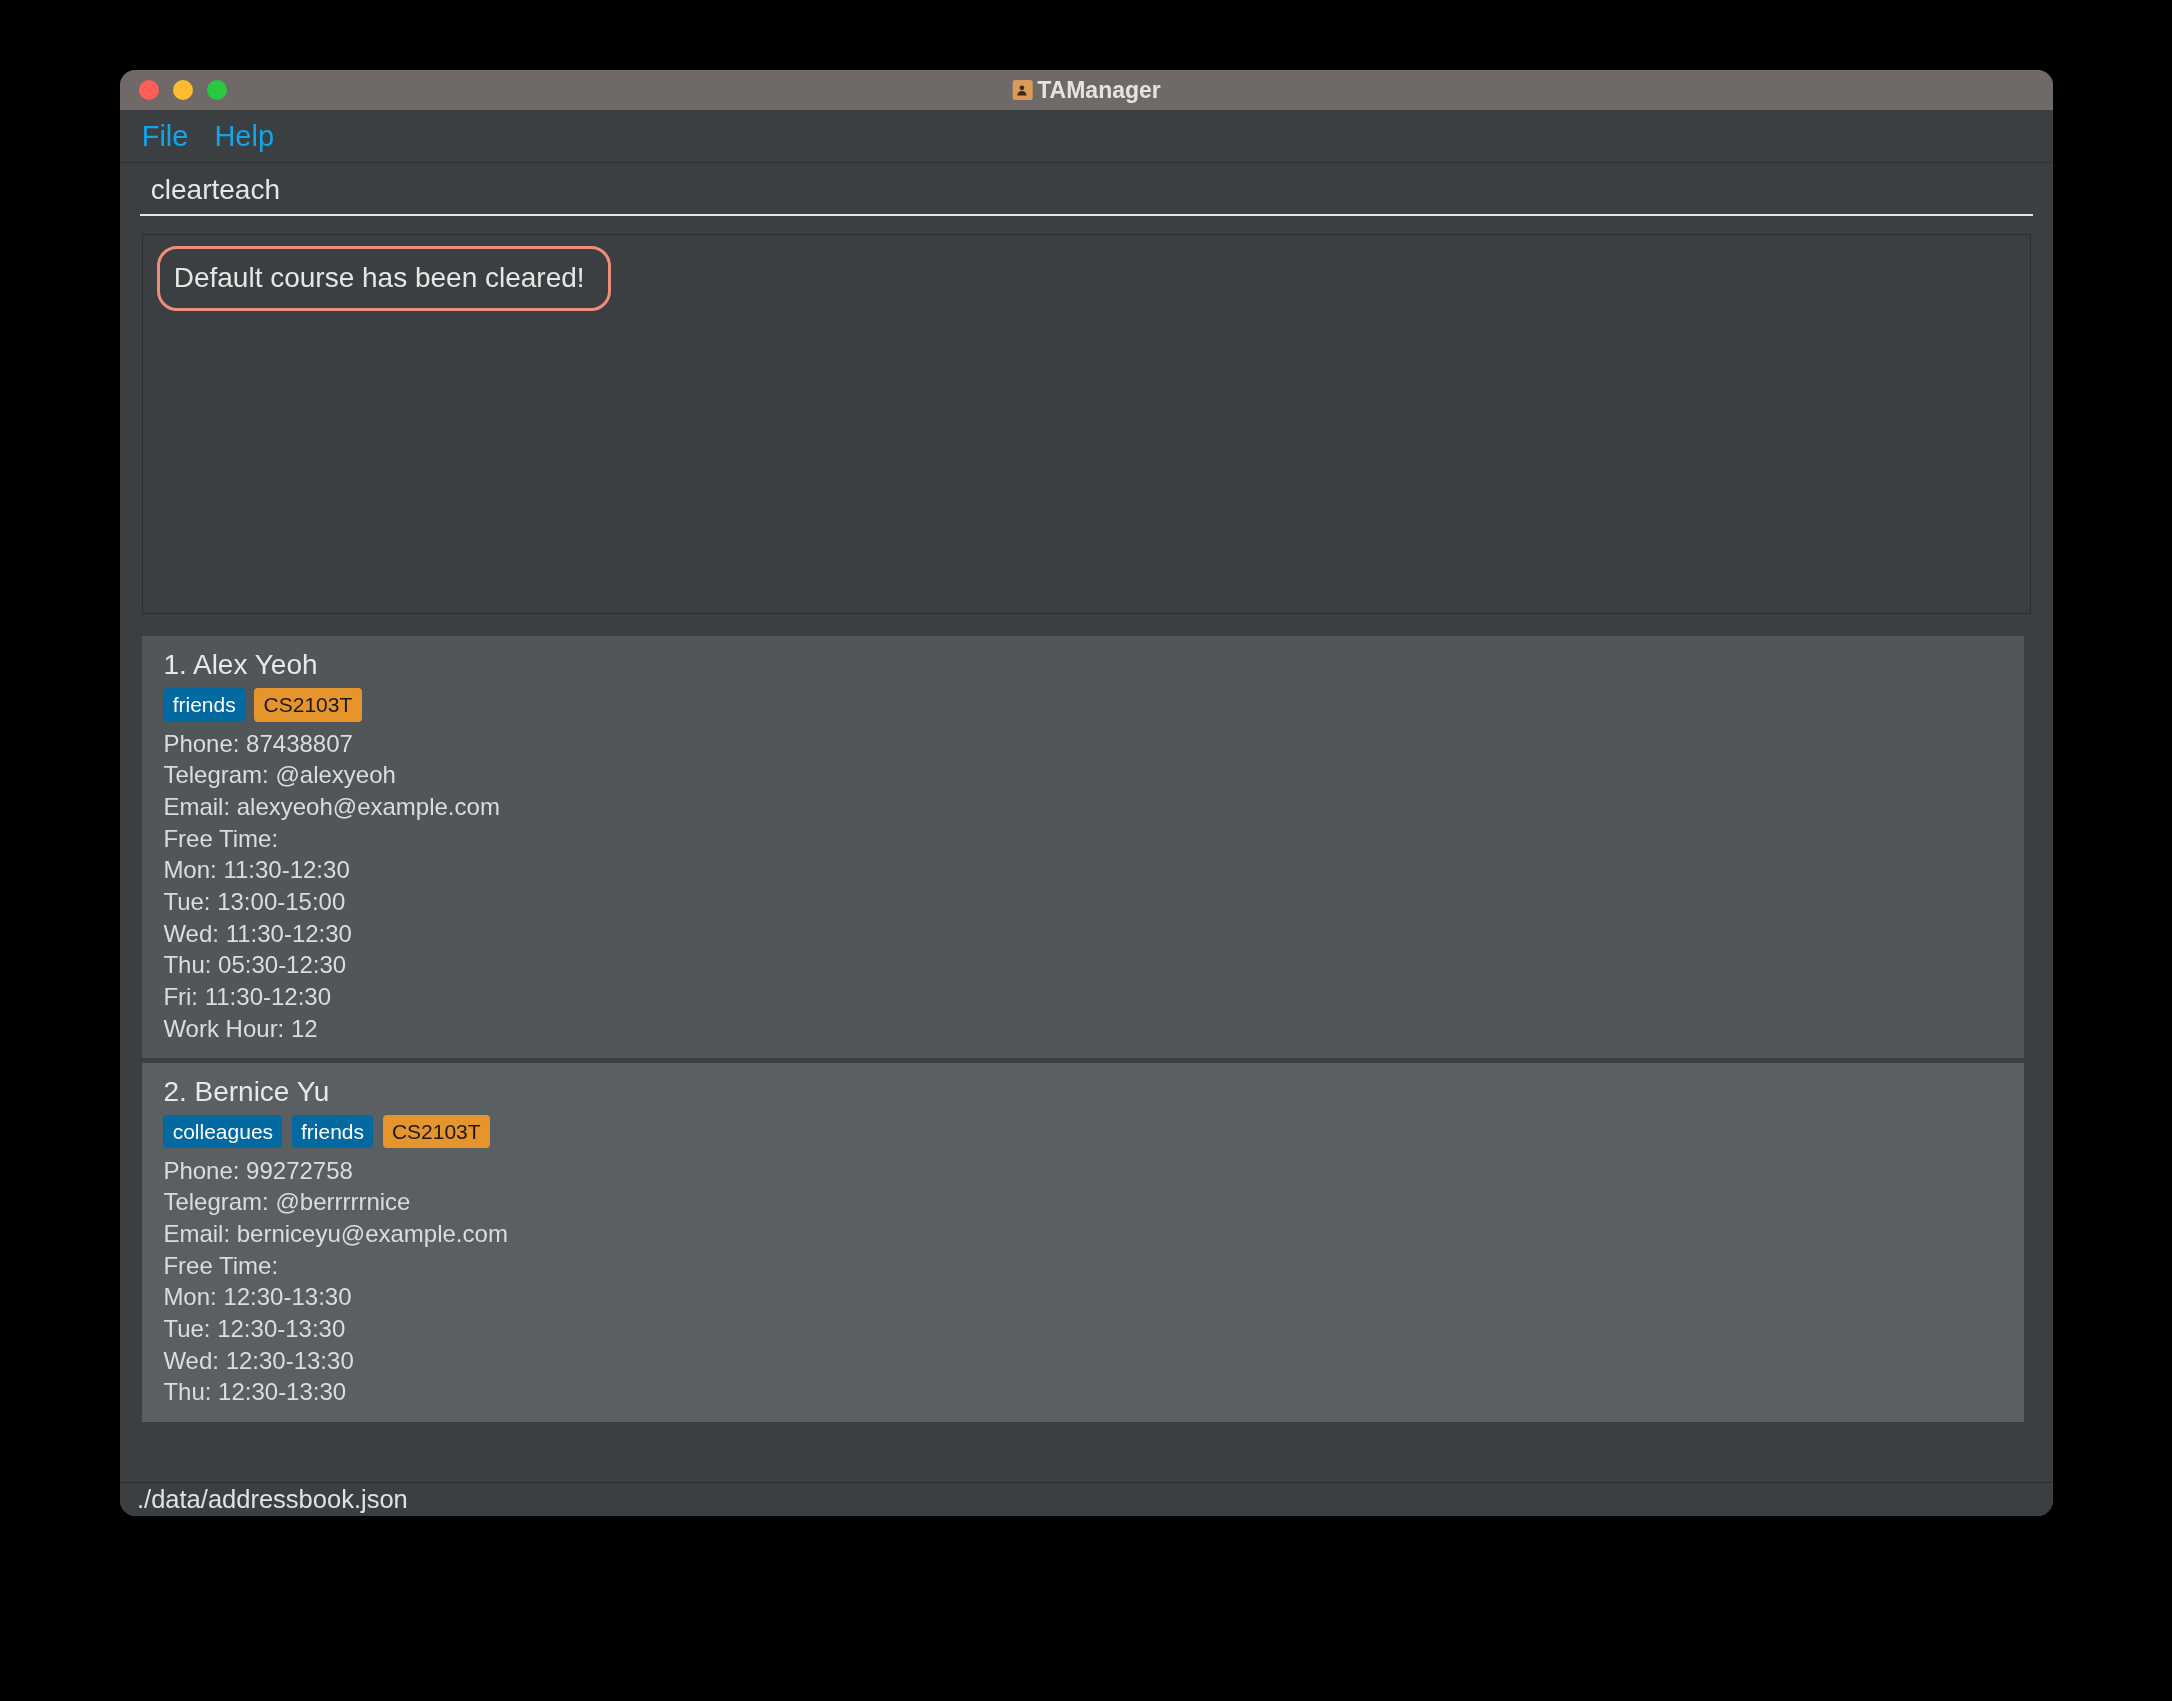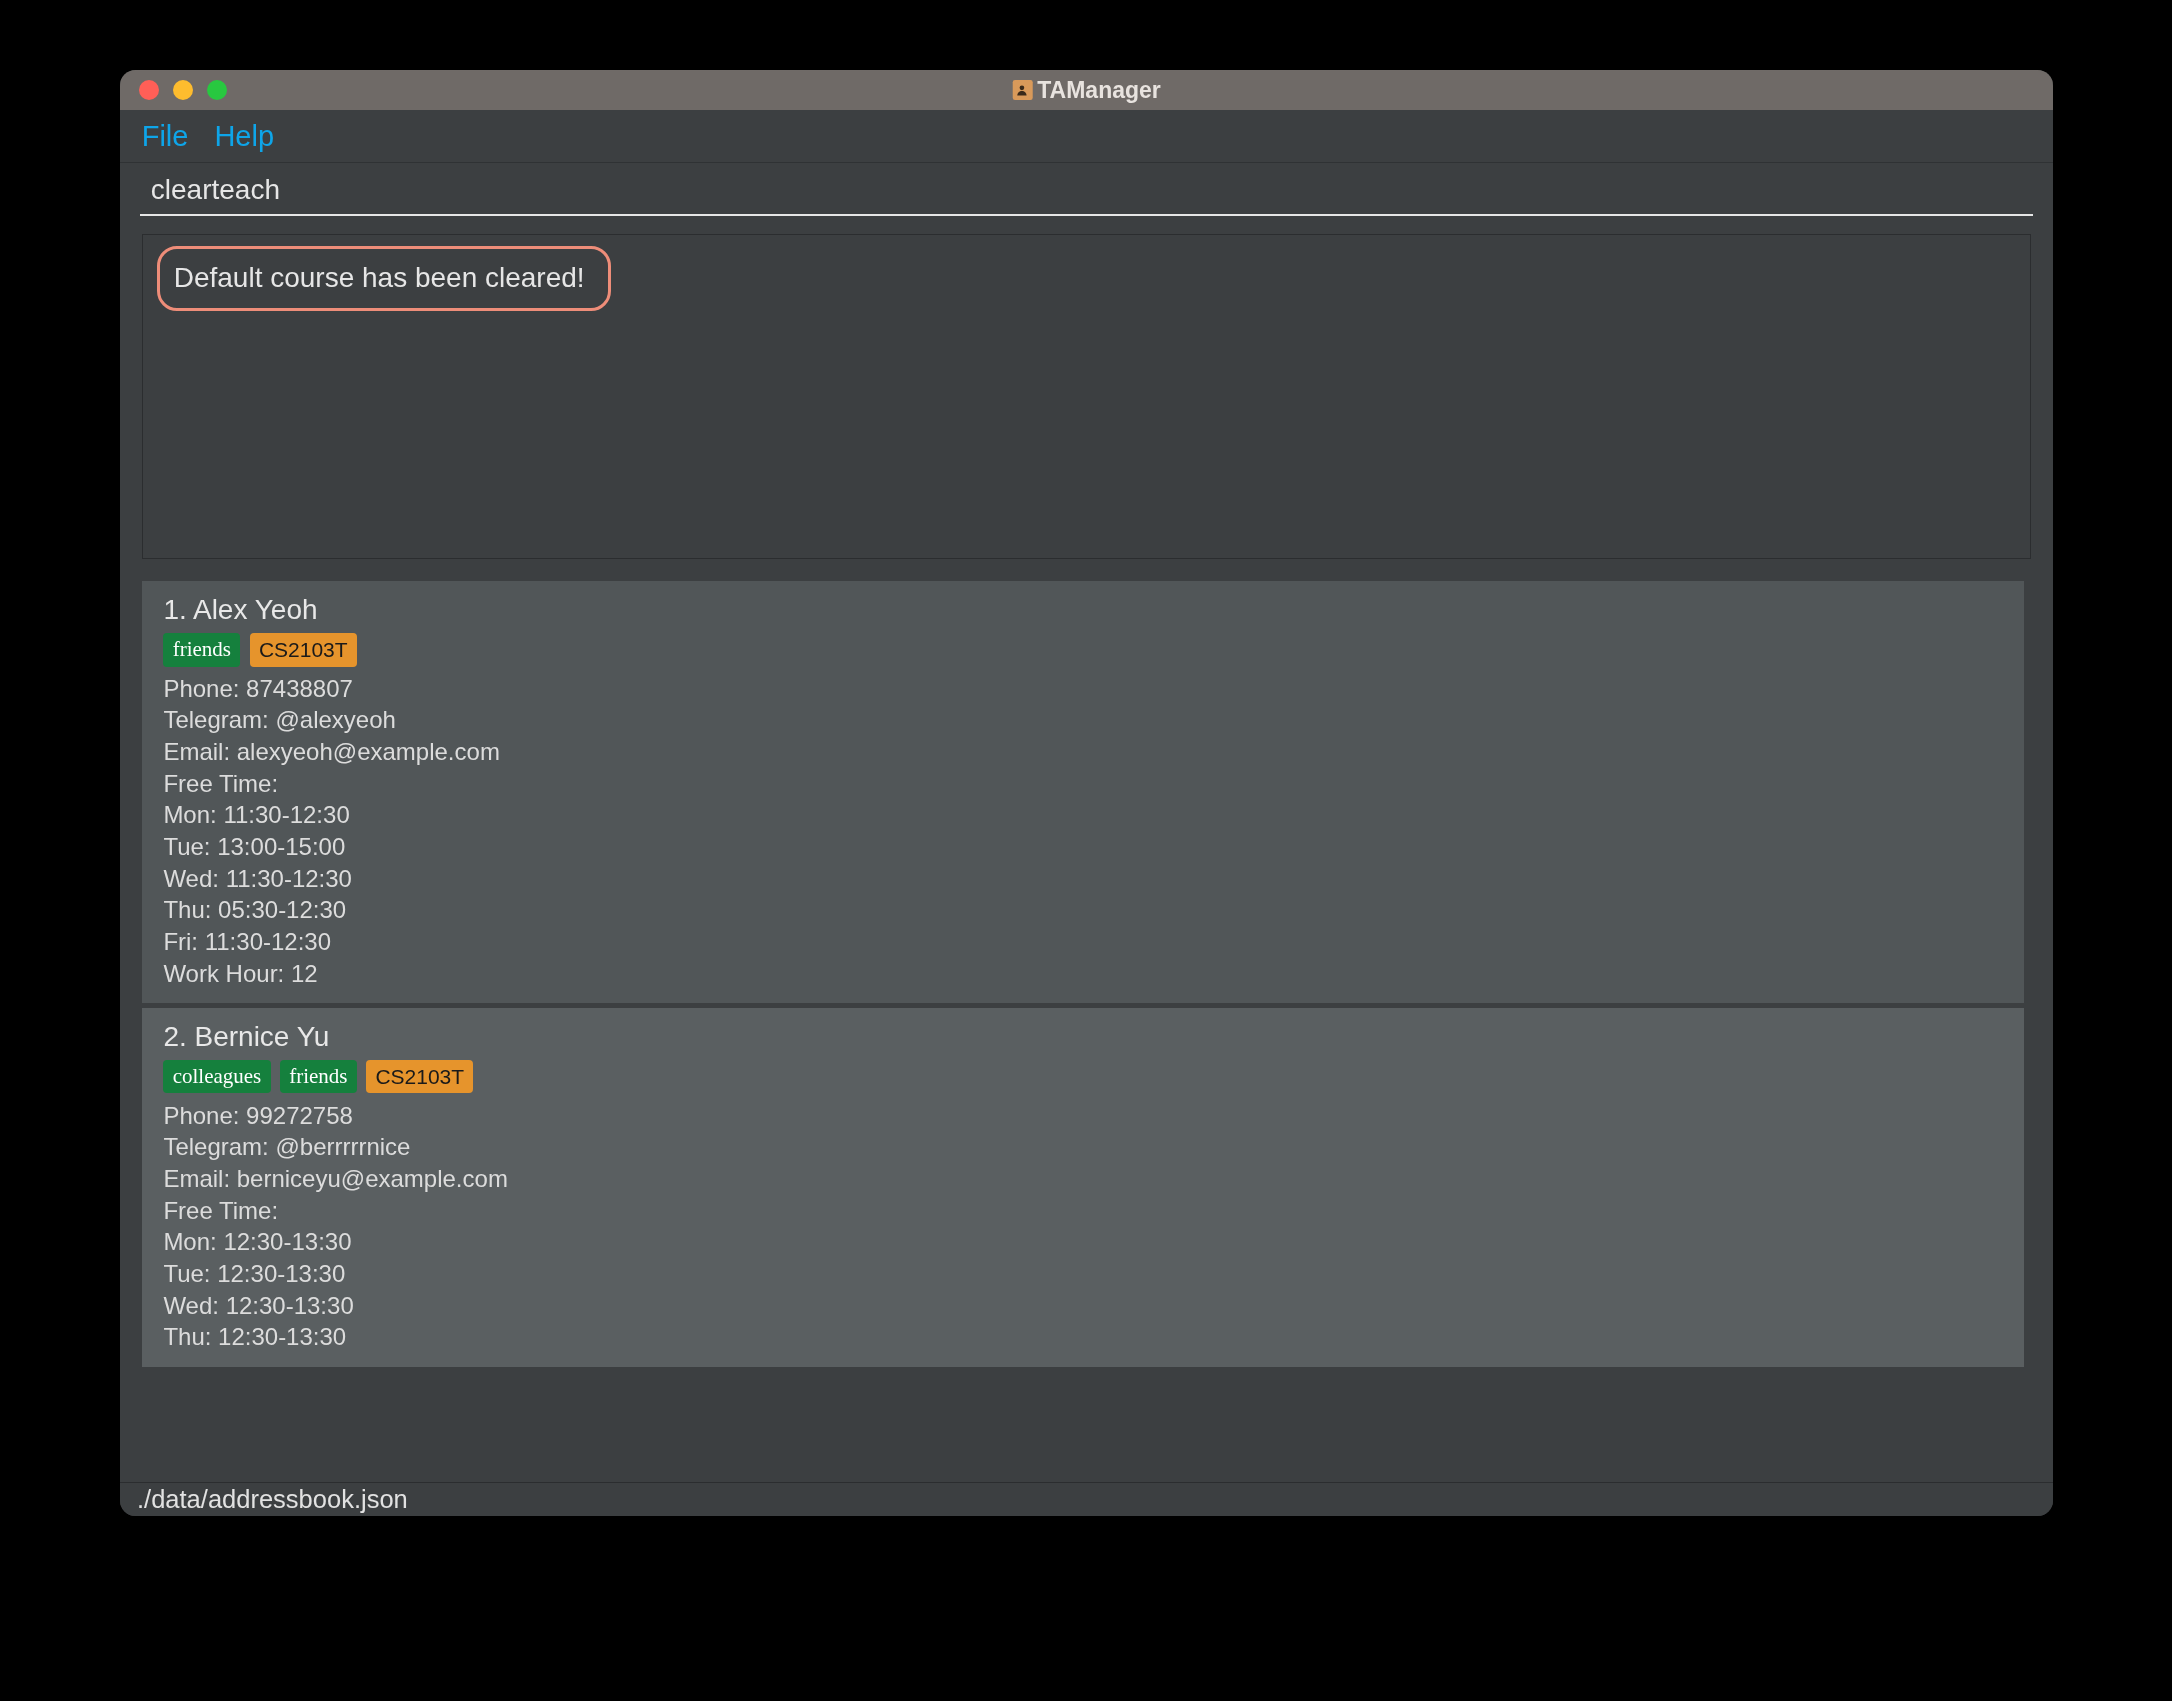--- a/index.html
+++ b/index.html
@@ -94,21 +94,21 @@
     border: none;
     border-bottom: 2.3px solid #e6e6e6;
     color: #e6e6e6;
     font-size: 28px;
     font-weight: 300;
     padding: 4.6px 10.8px 7.7px 10.8px;
     outline: none;
   }
   .result-area {
     margin: 12.4px 21.7px 0 21.7px;
-    height: 325px;
+    height: 380px;
     background: #3c3f41;
     border: 1.5px solid #2b2d2f;
     flex: 0 0 auto;
     position: relative;
     padding: 10.8px 14px;
   }
   .result-callout {
     display: inline-block;
     border: 3.9px solid #ee8d79;
     border-radius: 20px;
@@ -154,21 +154,21 @@
     gap: 9.3px;
     margin-bottom: 6.2px;
     flex-wrap: wrap;
   }
   .tag {
     font-size: 21px;
     color: #fff;
     padding: 2.3px 9.3px 3.1px 9.3px;
     border-radius: 3.9px;
   }
-  .tag-teal { background: #15803d; font-family: Liberation Serif, serif; }
+  .tag-teal { background: #0369a1; }
   .tag-orange { background: #e6942c; color: #1a1a1a; }
   .statusbar {
     height: 34px;
     background: #3c3f41;
     border-top: 1.5px solid #2b2d2f;
     display: flex;
     align-items: center;
     padding-left: 17px;
     color: #e2e2e2;
     font-size: 25.5px;

